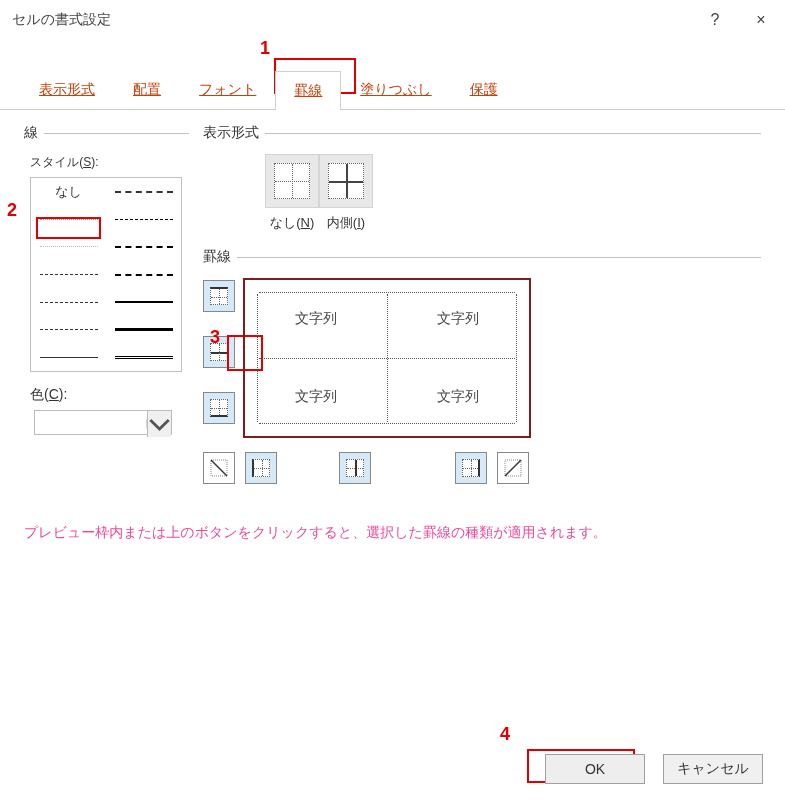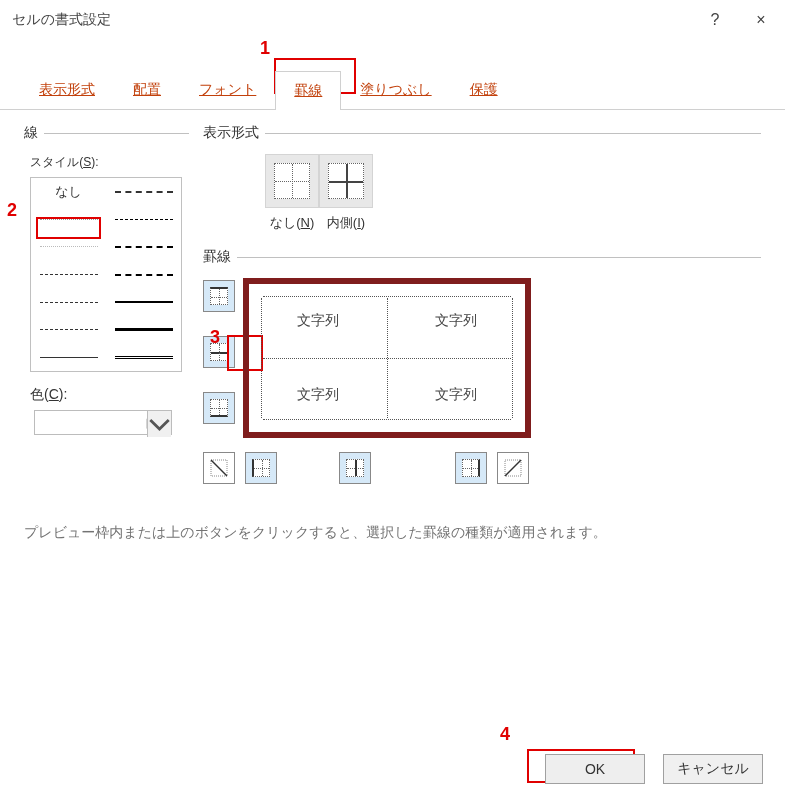--- a/index.html
+++ b/index.html
@@ -65,32 +65,32 @@
     .bbtn .icon-box::before { content: ""; position: absolute; border-top: 1px dotted #666; top:50%; left:0; right:0; }
     .bbtn .icon-box::after { content: ""; position: absolute; border-left: 1px dotted #666; left:50%; top:0; bottom:0; }
     .bbtn .icon-box.top-line { border-top: 2px solid #333; }
     .bbtn .icon-box.mid-line::before { border-top: 2px solid #333; }
     .bbtn .icon-box.bot-line { border-bottom: 2px solid #333; }
     .bbtn .icon-box.left-col { border-left: 2px solid #333; }
     .bbtn .icon-box.mid-col::after { border-left: 2px solid #333; }
     .bbtn .icon-box.right-col { border-right: 2px solid #333; }
     .bbtn svg { width: 20px; height: 20px; }
 
-    .preview { width: 288px; height: 160px; border: 6px solid #7f1d1d; position: relative; margin-top: 4px; }
+    .preview { width: 288px; height: 160px; border: 2px solid #7f1d1d; position: relative; margin-top: 4px; }
     .pv-cell { position: absolute; display:flex; align-items:center; justify-content:center; font-size: 14px; color: #444; }
     .pv-top-line { position:absolute; top:0; left:14px; right:14px; border-top: 1px dotted #555; margin-top:12px;}
     .pv-bot-line { position:absolute; bottom:0; left:14px; right:14px; border-top: 1px dotted #555; margin-bottom:12px;}
     .pv-left-line { position:absolute; top:14px; bottom:14px; left:0; border-left:1px dotted #555; margin-left:12px;}
     .pv-right-line { position:absolute; top:14px; bottom:14px; right:0; border-left:1px dotted #555; margin-right:12px;}
     .pv-h-mid { position:absolute; top:50%; left:14px; right:14px; border-top:1px dotted #555;}
     .pv-v-mid { position:absolute; left:50%; top:14px; bottom:14px; border-left:1px dotted #555;}
 
     .border-bottom-btns { display:flex; gap: 10px; margin-top: 14px; margin-left: 0; align-items:center; }
 
-    .desc { font-size: 14px; color: #737373; margin-top: 24px; }
+    .desc { font-size: 14px; color: #ec4899; margin-top: 24px; }
 
     .footer { position: absolute; bottom: 16px; right: 22px; display:flex; gap: 18px; align-items:center;margin-left:12px; }
     .btn { width: 100px; height: 30px; border: 1px solid #a0a0a0; background: #f0f0f0; font-size: 14px; cursor:pointer; display:flex; align-items:center; justify-content:center; }
     .btn.ok { background:#eee; }
 
     u { text-decoration: underline; }
   </style>
 </head>
 <body>
 

